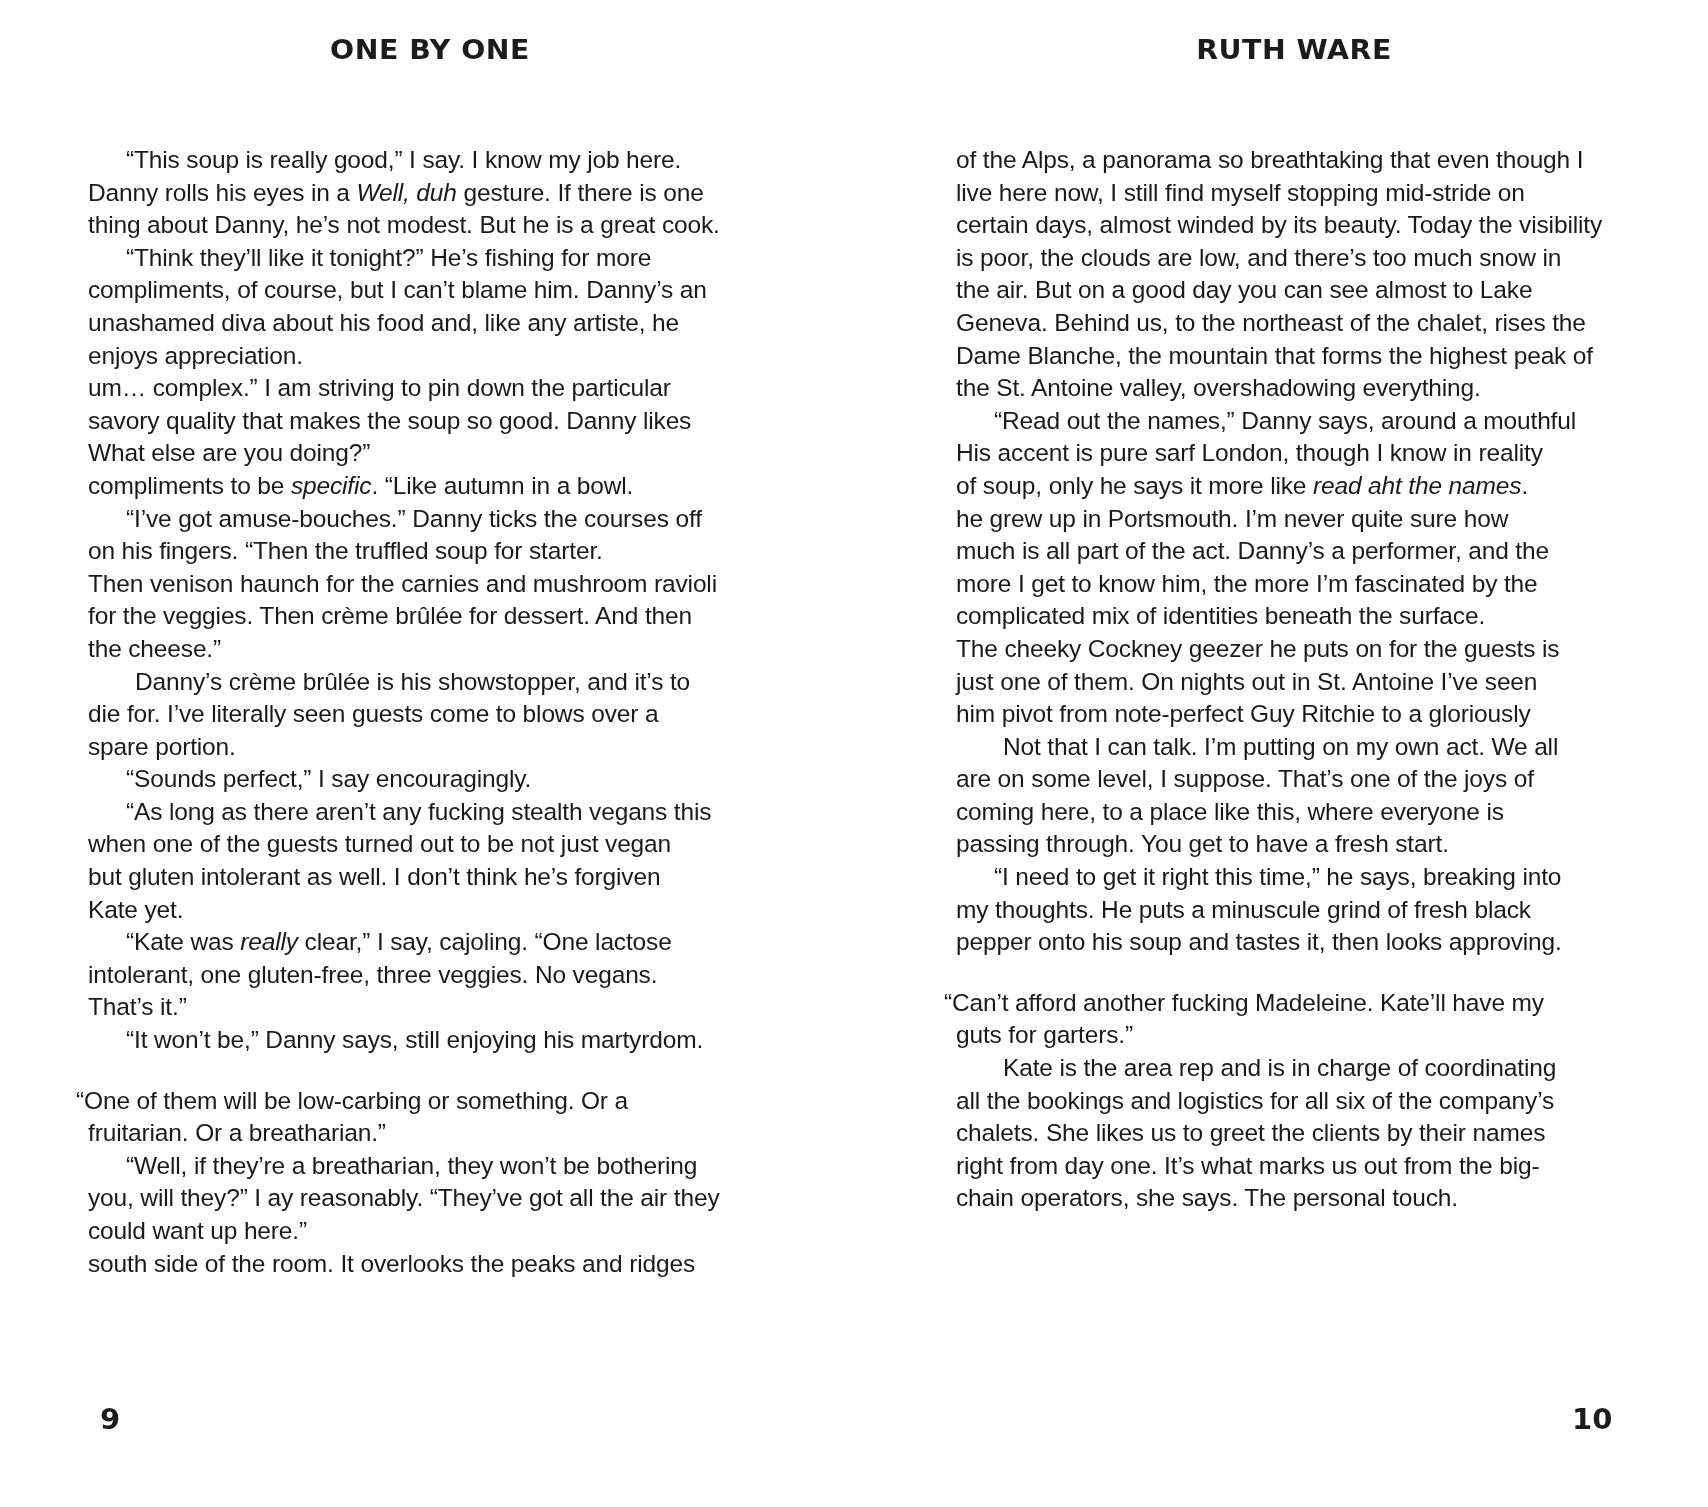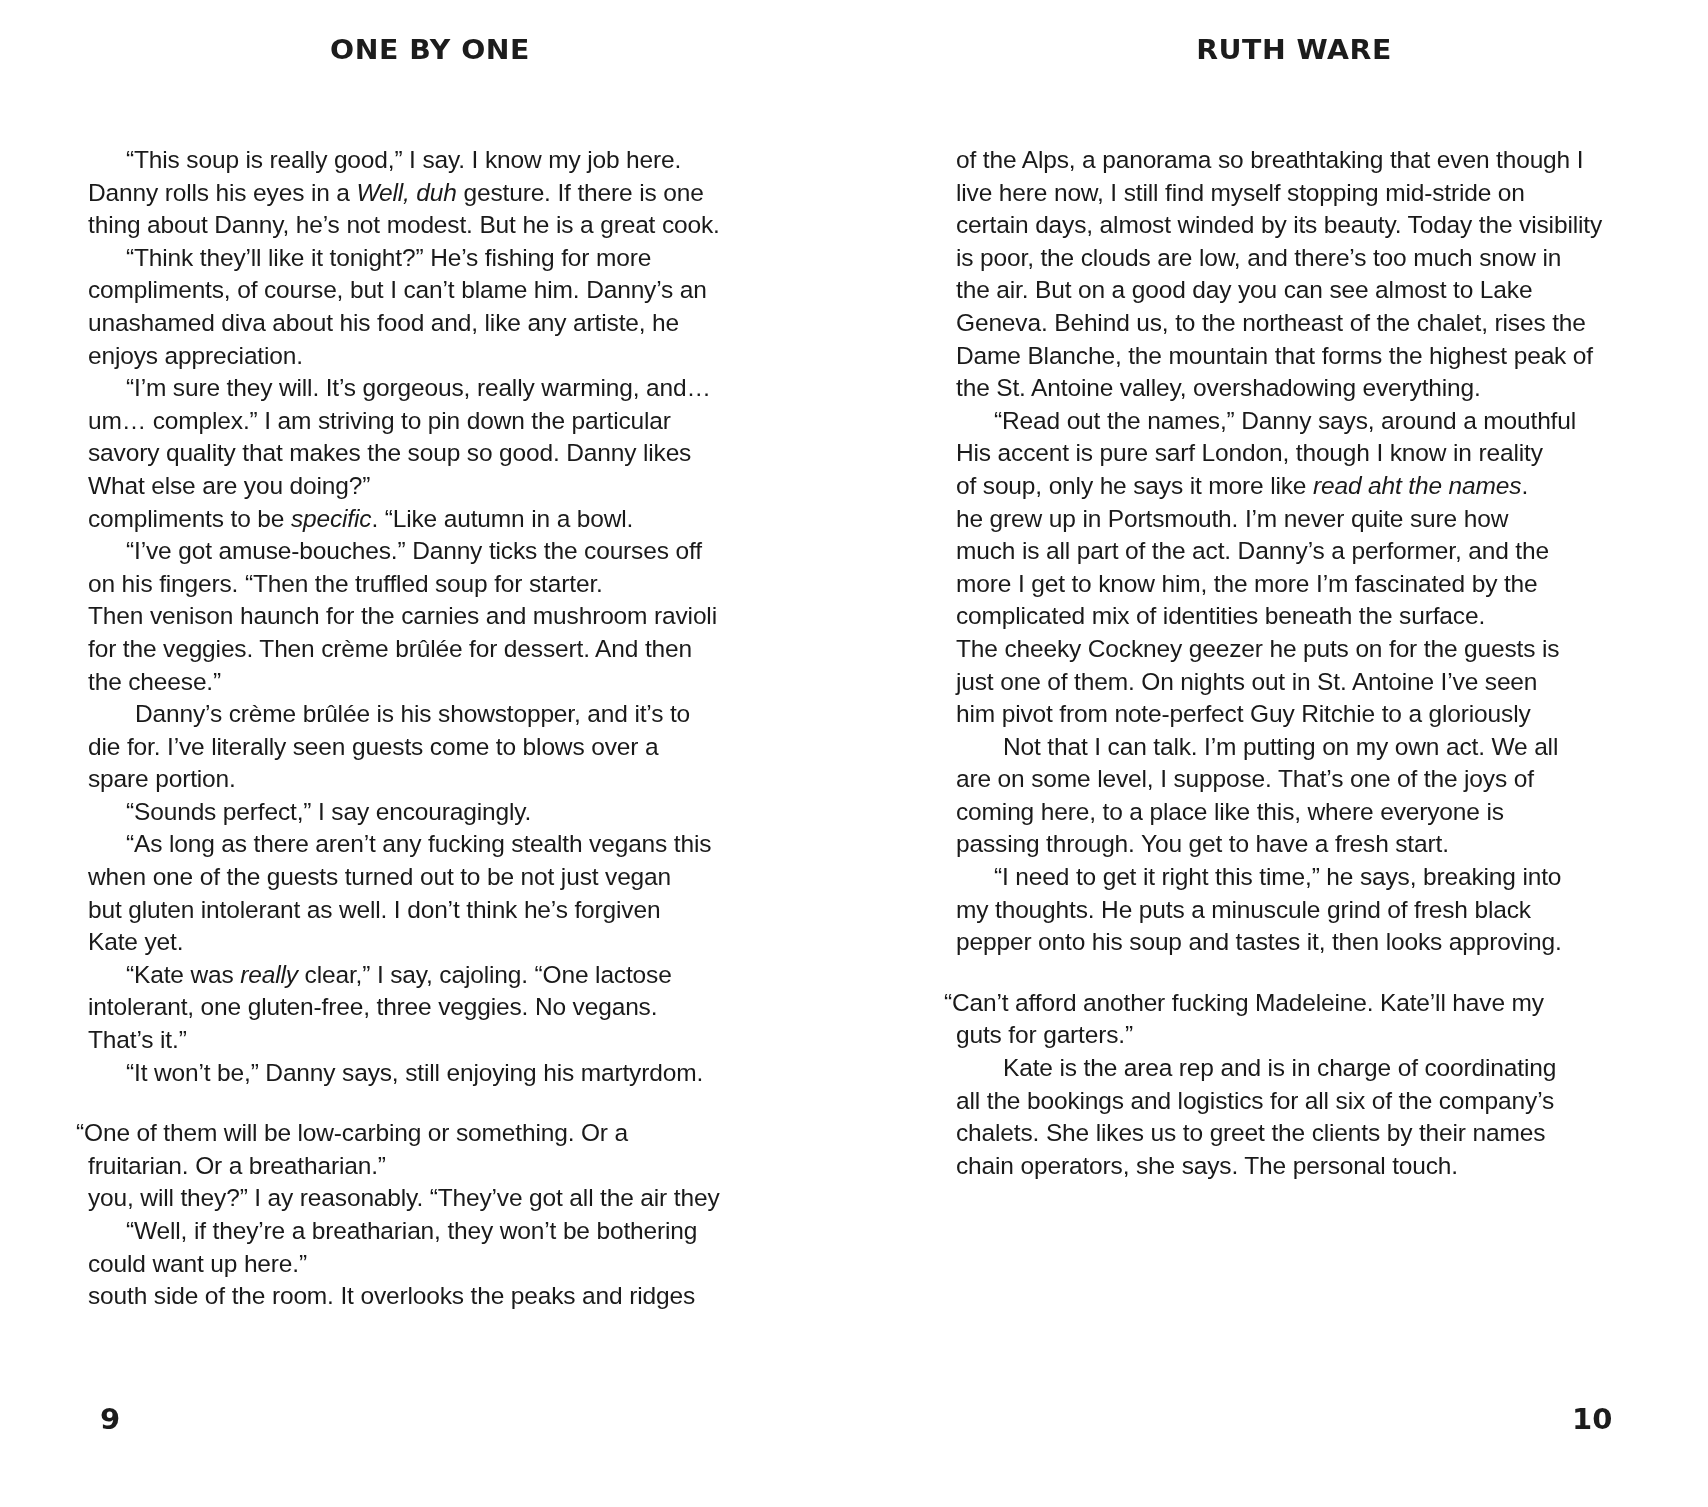--- a/index.html
+++ b/index.html
@@ -33,21 +33,20 @@
 <div class="page page-left">
   <div class="running-head">ONE BY ONE</div>
   <div class="body">
       <div class="line indent">“This soup is really good,” I say. I know my job here.</div>
       <div class="line"><span>Danny rolls his eyes in a </span><em>Well, duh</em><span> gesture. If there is one</span></div>
       <div class="line">thing about Danny, he’s not modest. But he is a great cook.</div>
       <div class="line indent">“Think they’ll like it tonight?” He’s fishing for more</div>
       <div class="line">compliments, of course, but I can’t blame him. Danny’s an</div>
       <div class="line">unashamed diva about his food and, like any artiste, he</div>
       <div class="line">enjoys appreciation.</div>
-      <div class="line indent">“I’m sure they will. It’s gorgeous, really warming, and…</div>
       <div class="line">um… complex.” I am striving to pin down the particular</div>
       <div class="line">savory quality that makes the soup so good. Danny likes</div>
       <div class="line">What else are you doing?”</div>
       <div class="line"><span>compliments to be </span><em>specific</em><span>. “Like autumn in a bowl.</span></div>
       <div class="line indent">“I’ve got amuse-bouches.” Danny ticks the courses off</div>
       <div class="line">on his fingers. “Then the truffled soup for starter.</div>
       <div class="line">Then venison haunch for the carnies and mushroom ravioli</div>
       <div class="line">for the veggies. Then crème brûlée for dessert. And then</div>
       <div class="line">the cheese.”</div>
       <div class="line indent2">Danny’s crème brûlée is his showstopper, and it’s to</div>
@@ -57,22 +56,22 @@
       <div class="line indent">“As long as there aren’t any fucking stealth vegans this</div>
       <div class="line">when one of the guests turned out to be not just vegan</div>
       <div class="line">but gluten intolerant as well. I don’t think he’s forgiven</div>
       <div class="line">Kate yet.</div>
       <div class="line indent"><span>“Kate was </span><em>really</em><span> clear,” I say, cajoling. “One lactose</span></div>
       <div class="line">intolerant, one gluten-free, three veggies. No vegans.</div>
       <div class="line">That’s it.”</div>
       <div class="line indent">“It won’t be,” Danny says, still enjoying his martyrdom.</div>
       <div class="line hang">“One of them will be low-carbing or something. Or a</div>
       <div class="line">fruitarian. Or a breatharian.”</div>
+      <div class="line indent">“Well, if they’re a breatharian, they won’t be bothering</div>
       <div class="line">you, will they?” I ay reasonably. “They’ve got all the air they</div>
-      <div class="line indent">“Well, if they’re a breatharian, they won’t be bothering</div>
       <div class="line">could want up here.”</div>
       <div class="line">south side of the room. It overlooks the peaks and ridges</div>
     </div>
   <div class="folio">9</div>
 </div>
 
 <div class="page page-right">
   <div class="running-head">RUTH WARE</div>
   <div class="body">
       <div class="line">of the Alps, a panorama so breathtaking that even though I</div>
@@ -98,16 +97,17 @@
       <div class="line">coming here, to a place like this, where everyone is</div>
       <div class="line">passing through. You get to have a fresh start.</div>
       <div class="line indent">“I need to get it right this time,” he says, breaking into</div>
       <div class="line">my thoughts. He puts a minuscule grind of fresh black</div>
       <div class="line">pepper onto his soup and tastes it, then looks approving.</div>
       <div class="line hang">“Can’t afford another fucking Madeleine. Kate’ll have my</div>
       <div class="line">guts for garters.”</div>
       <div class="line indent2">Kate is the area rep and is in charge of coordinating</div>
       <div class="line">all the bookings and logistics for all six of the company’s</div>
       <div class="line">chalets. She likes us to greet the clients by their names</div>
+      <div class="line">right from day one. It’s what marks us out from the big-</div>
       <div class="line">chain operators, she says. The personal touch.</div>
     </div>
   <div class="folio">10</div>
 </div>
 
 </body></html>

